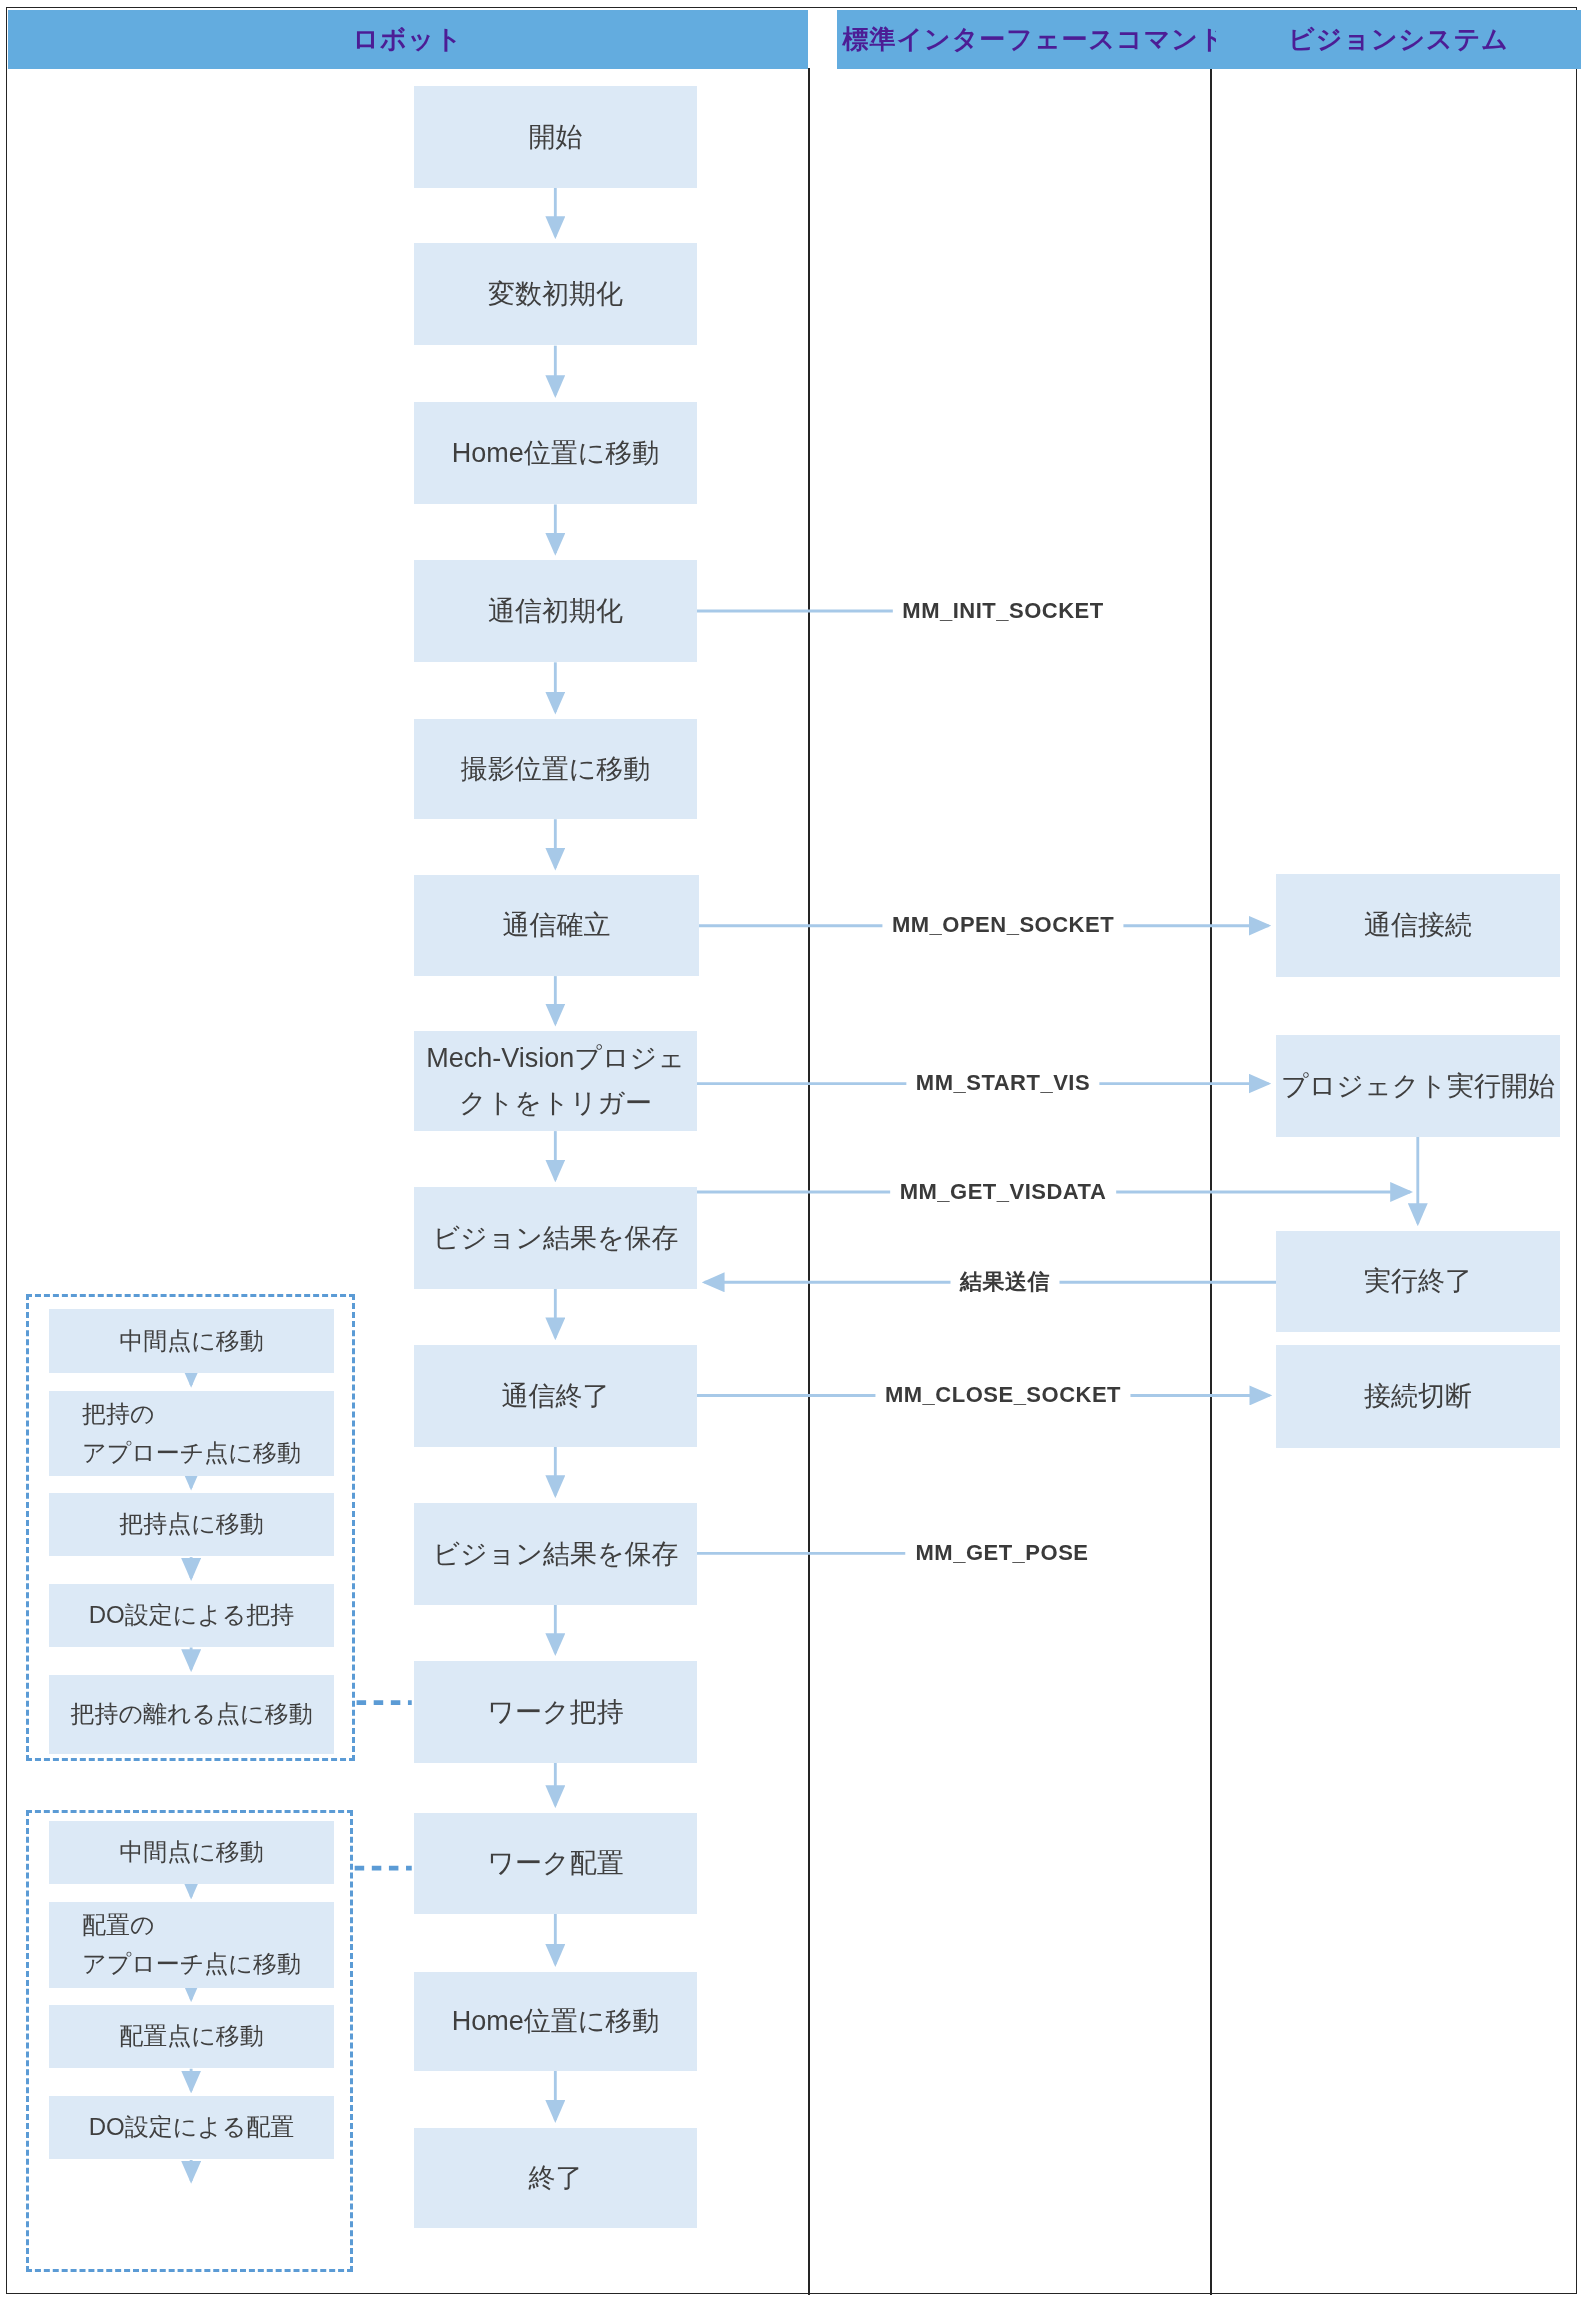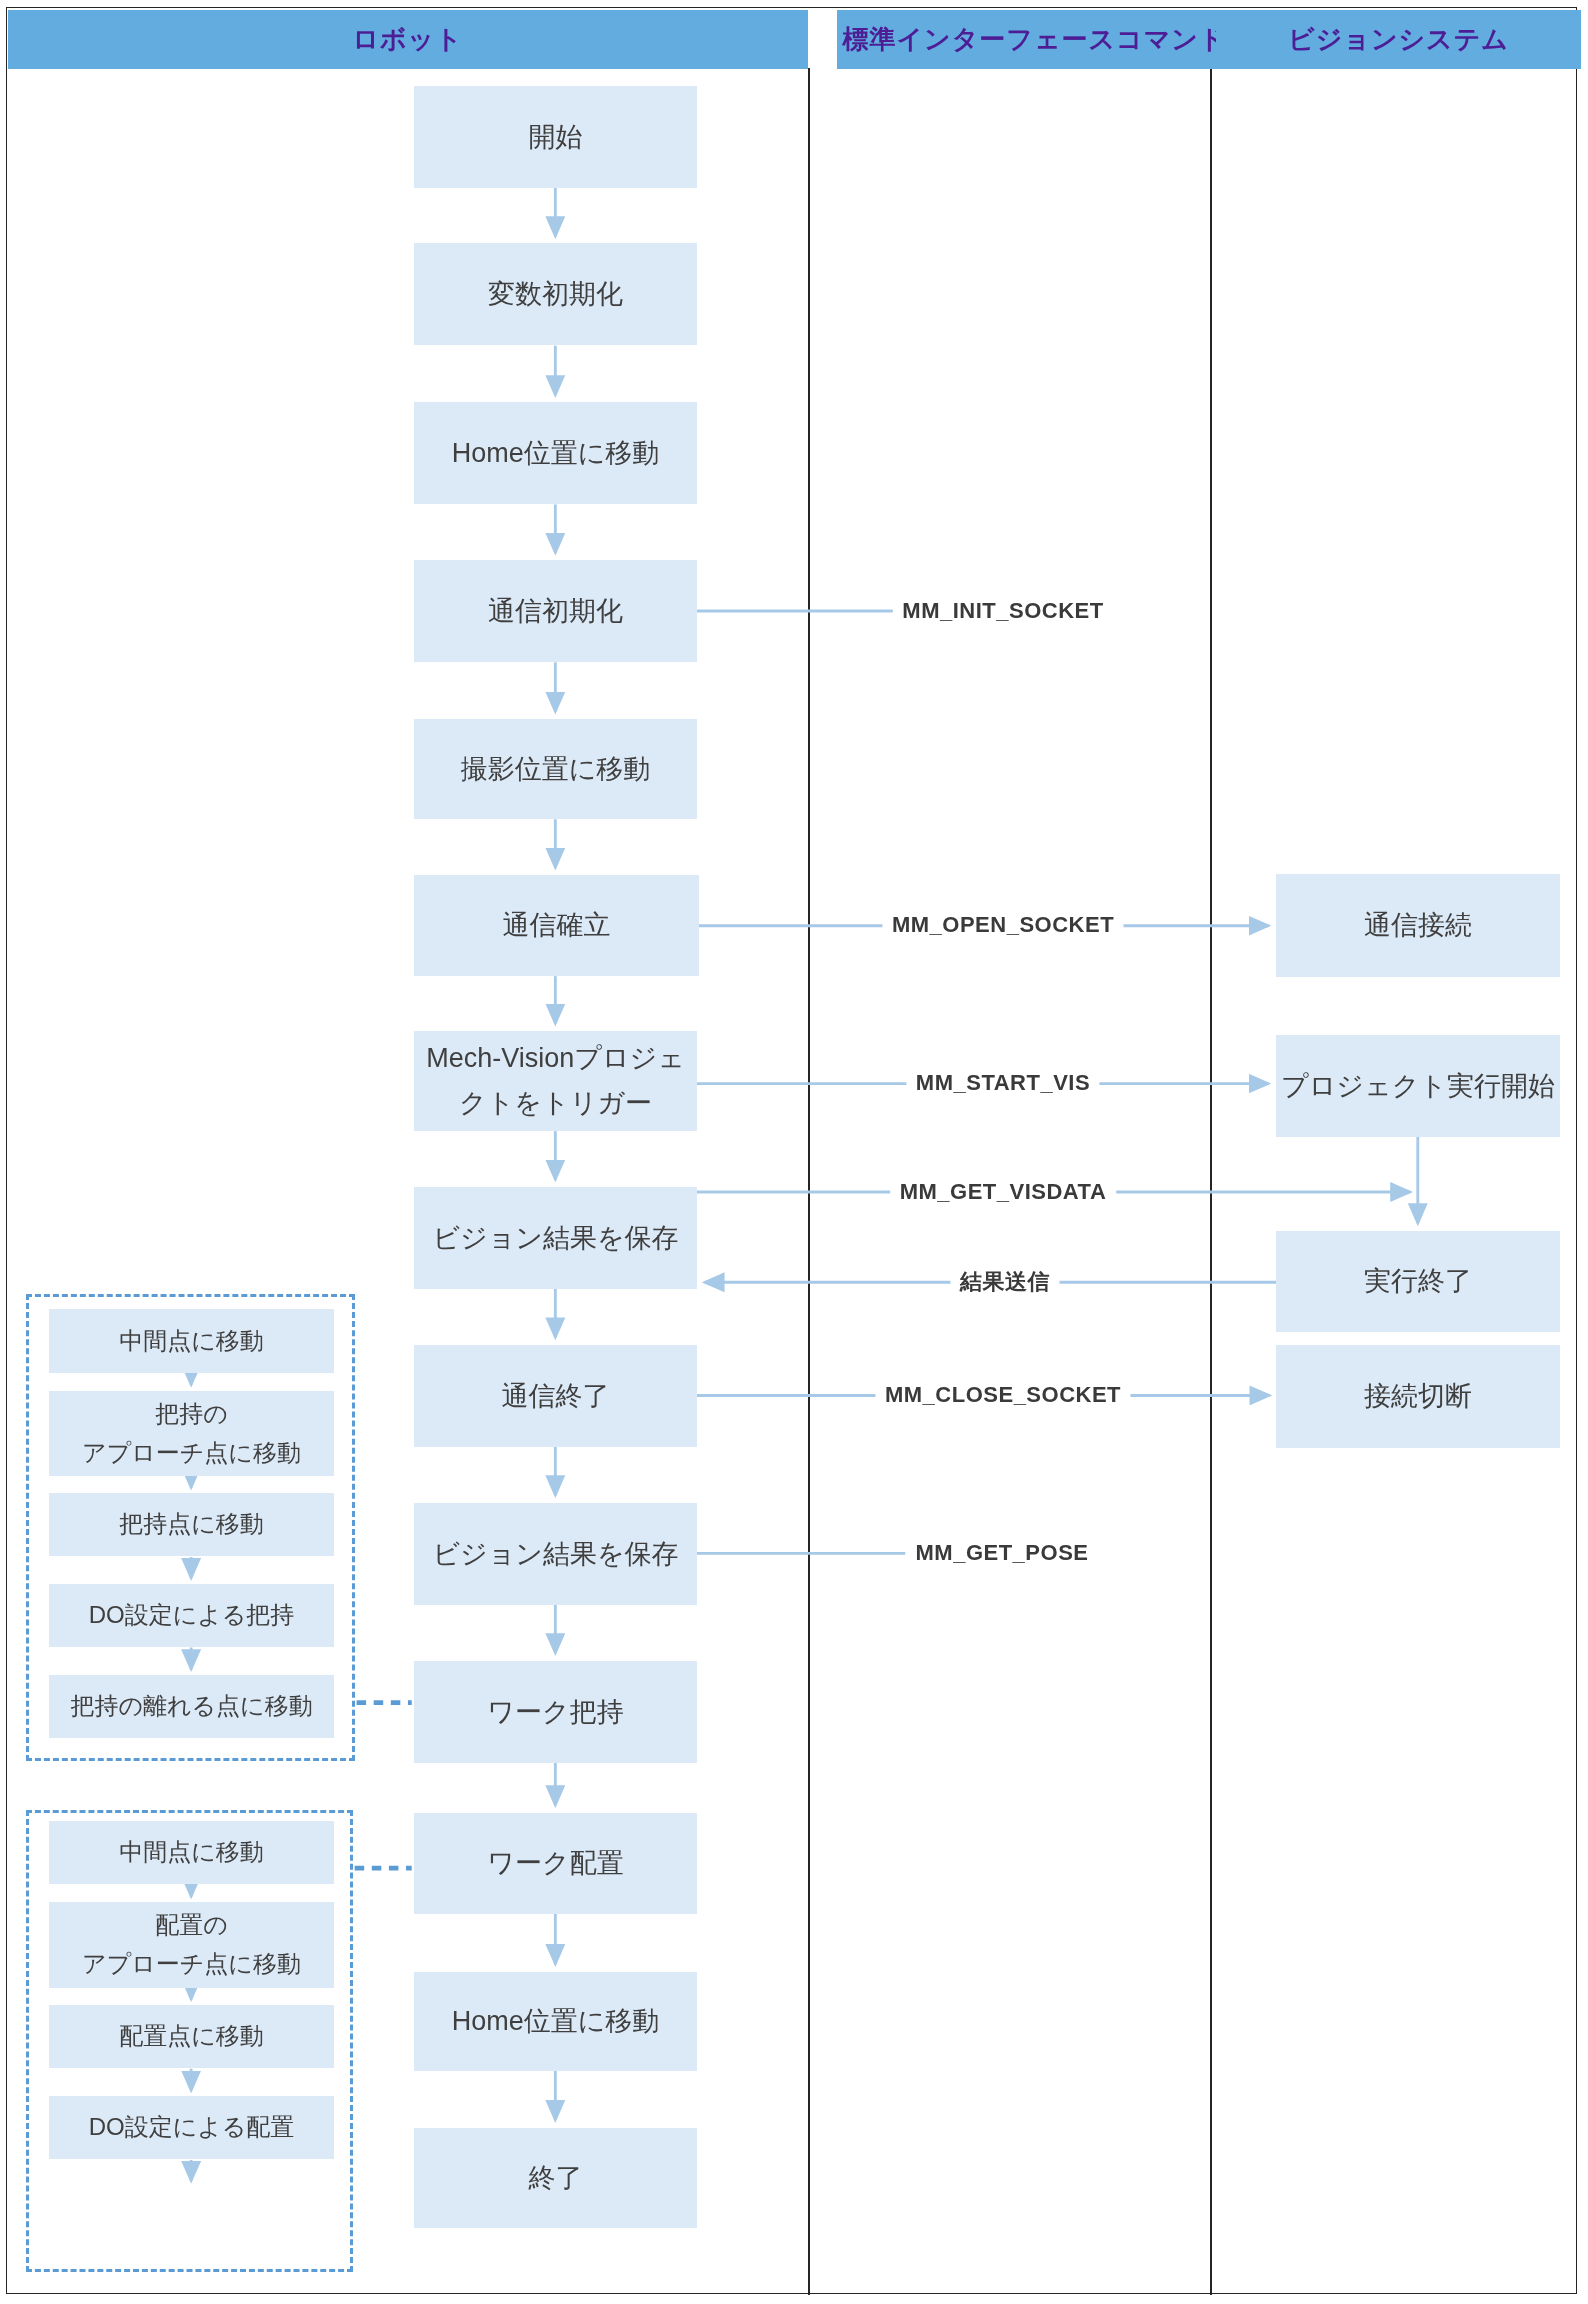--- a/index.html
+++ b/index.html
@@ -17,21 +17,21 @@
     display:flex;align-items:center;justify-content:center;
     font-size:26px;font-weight:700;color:#4c1d95;letter-spacing:1px;
   }
   .fbox{
     position:absolute;background:#dce9f6;color:#3f3f3f;
     display:flex;align-items:center;justify-content:center;text-align:center;
     font-size:27px;white-space:pre-line;line-height:1.65;
   }
   .gbox{
     position:absolute;background:#dce9f6;color:#3f3f3f;
-    display:flex;align-items:center;justify-content:center;text-align:center;
+    display:flex;align-items:center;justify-content:center;
     font-size:24px;white-space:pre-line;line-height:1.62;
   }
   .dashed-group{
     position:absolute;border:3.8px dashed #5b9bd5;box-sizing:border-box;background:transparent;
   }
   .cmd{
     position:absolute;transform:translate(-50%,-50%);
     background:#ffffff;padding:0 9.5px;
     font-size:22px;font-weight:600;color:#3a3a3a;letter-spacing:0.5px;white-space:nowrap;
   }
@@ -133,21 +133,21 @@
   <div class="cmd" style="left:1005px;top:1282px;">結果送信</div>
   <div class="cmd" style="left:1003px;top:1395px;">MM_CLOSE_SOCKET</div>
   <div class="cmd" style="left:1002px;top:1553px;">MM_GET_POSE</div>
 
   <div class="dashed-group" style="left:26px;top:1294px;width:329px;height:467px;"></div>
   <div class="gbox" style="left:49px;top:1309px;width:285px;height:64px;"><span>中間点に移動</span></div>
   <div class="gbox" style="left:49px;top:1391px;width:285px;height:85px;"><span>把持の
 アプローチ点に移動</span></div>
   <div class="gbox" style="left:49px;top:1493px;width:285px;height:63px;"><span>把持点に移動</span></div>
   <div class="gbox" style="left:49px;top:1584px;width:285px;height:63px;"><span>DO設定による把持</span></div>
-  <div class="gbox" style="left:49px;top:1675px;width:285px;height:63px;"><span>把持の離れる点に移動</span></div>
+  <div class="gbox" style="left:49px;top:1675px;width:285px;height:79px;"><span>把持の離れる点に移動</span></div>
 
   <div class="dashed-group" style="left:26px;top:1810px;width:327px;height:462px;"></div>
   <div class="gbox" style="left:49px;top:1821px;width:285px;height:63px;"><span>中間点に移動</span></div>
   <div class="gbox" style="left:49px;top:1902px;width:285px;height:86px;"><span>配置の
 アプローチ点に移動</span></div>
   <div class="gbox" style="left:49px;top:2096px;width:285px;height:63px;"><span>DO設定による配置</span></div>
   <div class="gbox" style="left:49px;top:2005px;width:285px;height:63px;"><span>配置点に移動</span></div>
 
 </div>
 

